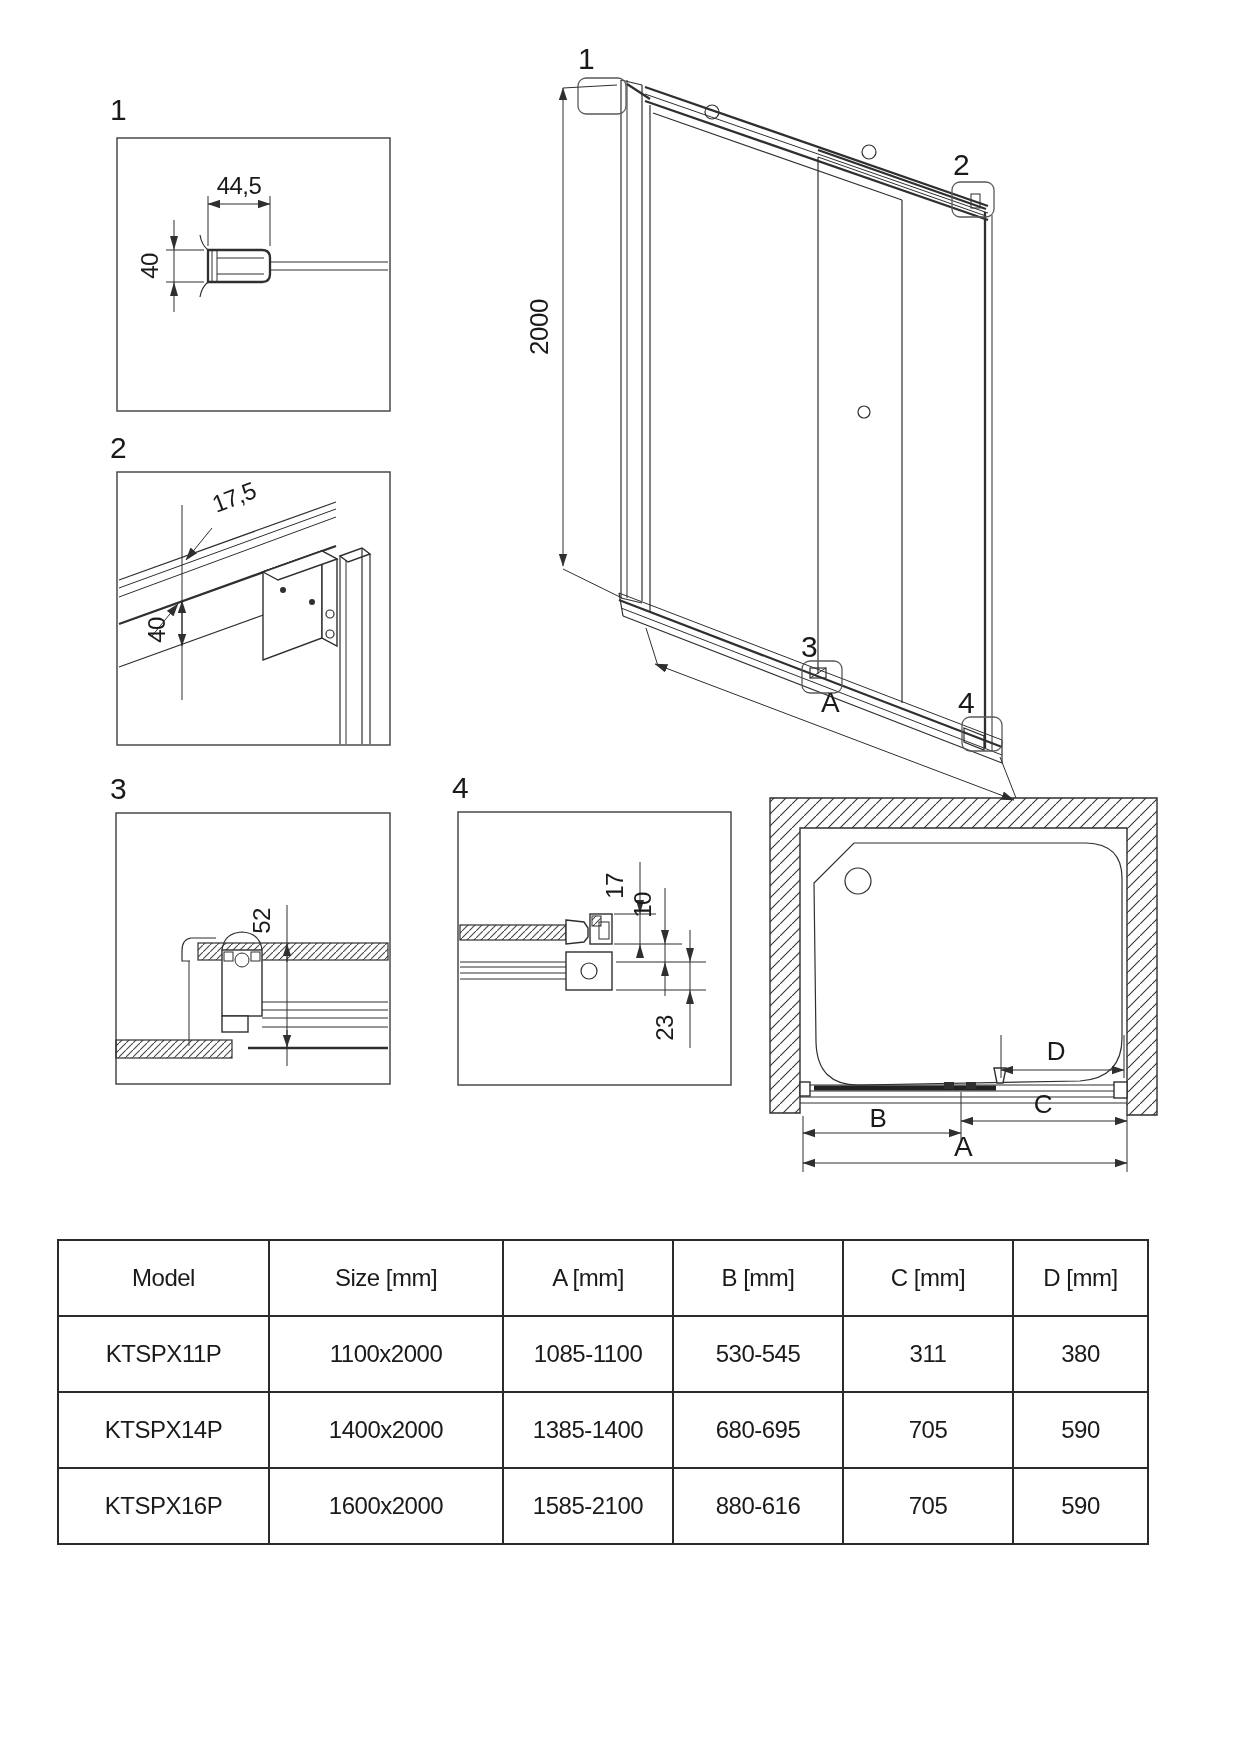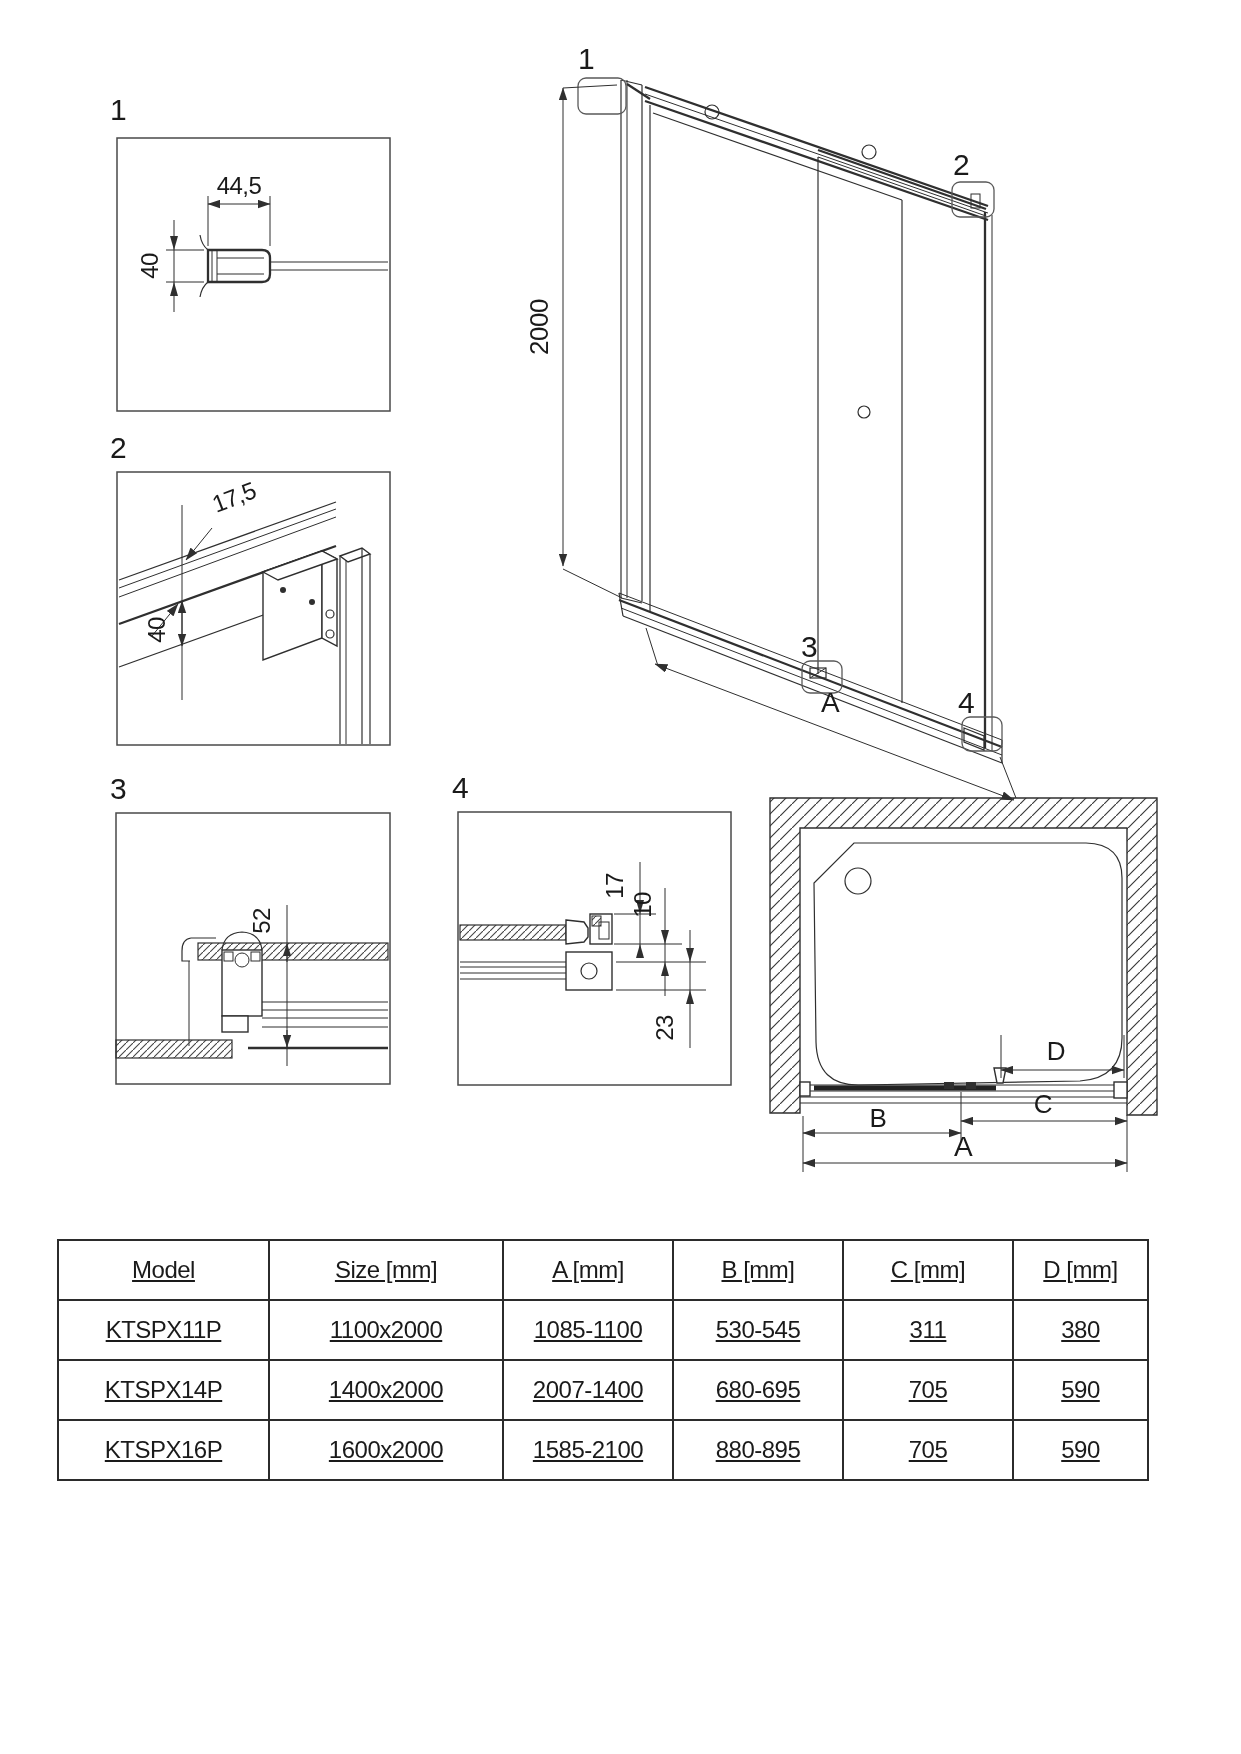--- a/index.html
+++ b/index.html
@@ -9,23 +9,23 @@
   .t24 { font-size:24px; } .t26 { font-size:26px; } .t28 { font-size:28px; } .t30 { font-size:30px; }
   .ln  { stroke:var(--line); stroke-width:1.2; fill:none; }
   .ln2 { stroke:var(--line); stroke-width:2.3; fill:none; }
   .thin{ stroke:var(--line); stroke-width:1;   fill:none; }
   .box { stroke:#4a4a4a; stroke-width:1.5; fill:none; }
   .call{ stroke:#5a5a5a; stroke-width:1.3; fill:none; }
   .dim { stroke:var(--line); stroke-width:1; fill:none; }
   .arrow { fill:var(--line); stroke:none; }
   .wht { fill:#fff; stroke:var(--line); stroke-width:1.4; }
   #spec-table { position:absolute; left:57px; top:1239px; border-collapse:collapse; table-layout:fixed; }
-  #spec-table td, #spec-table th { border:2px solid #2b2b2b; height:58px; padding:0;
+  #spec-table td, #spec-table th { border:2px solid #2b2b2b; height:58px; padding:8px;
      font-family:"Liberation Sans", sans-serif; font-size:24px; font-weight:normal;
-     color:var(--text); text-align:center; vertical-align:middle; letter-spacing:-0.5px;text-decoration:underline; }
+     color:var(--text); text-align:center; vertical-align:middle; letter-spacing:-0.5px; }
 </style>
 </head>
 <body>
 
 <div id="canvas">
 <svg width="1241" height="1754" viewBox="0 0 1241 1754">
   <defs>
     <marker id="arr" viewBox="0 0 12 8" refX="11.5" refY="4" markerWidth="13" markerHeight="9" orient="auto-start-reverse" markerUnits="userSpaceOnUse">
       <path d="M0,0 L12,4 L0,8 Z" fill="#2f2f2f"></path>
     </marker>
@@ -285,28 +285,28 @@
     <td>KTSPX11P</td>
     <td>1100x2000</td>
     <td>1085-1100</td>
     <td>530-545</td>
     <td>311</td>
     <td>380</td>
   </tr>
   <tr>
     <td>KTSPX14P</td>
     <td>1400x2000</td>
-    <td>2007-1400</td>
+    <td>1385-1400</td>
     <td>680-695</td>
     <td>705</td>
     <td>590</td>
   </tr>
   <tr>
     <td>KTSPX16P</td>
     <td>1600x2000</td>
     <td>1585-2100</td>
-    <td>880-895</td>
+    <td>880-616</td>
     <td>705</td>
     <td>590</td>
   </tr>
 </tbody>
     </table>
 </div>
 
 </body></html>

